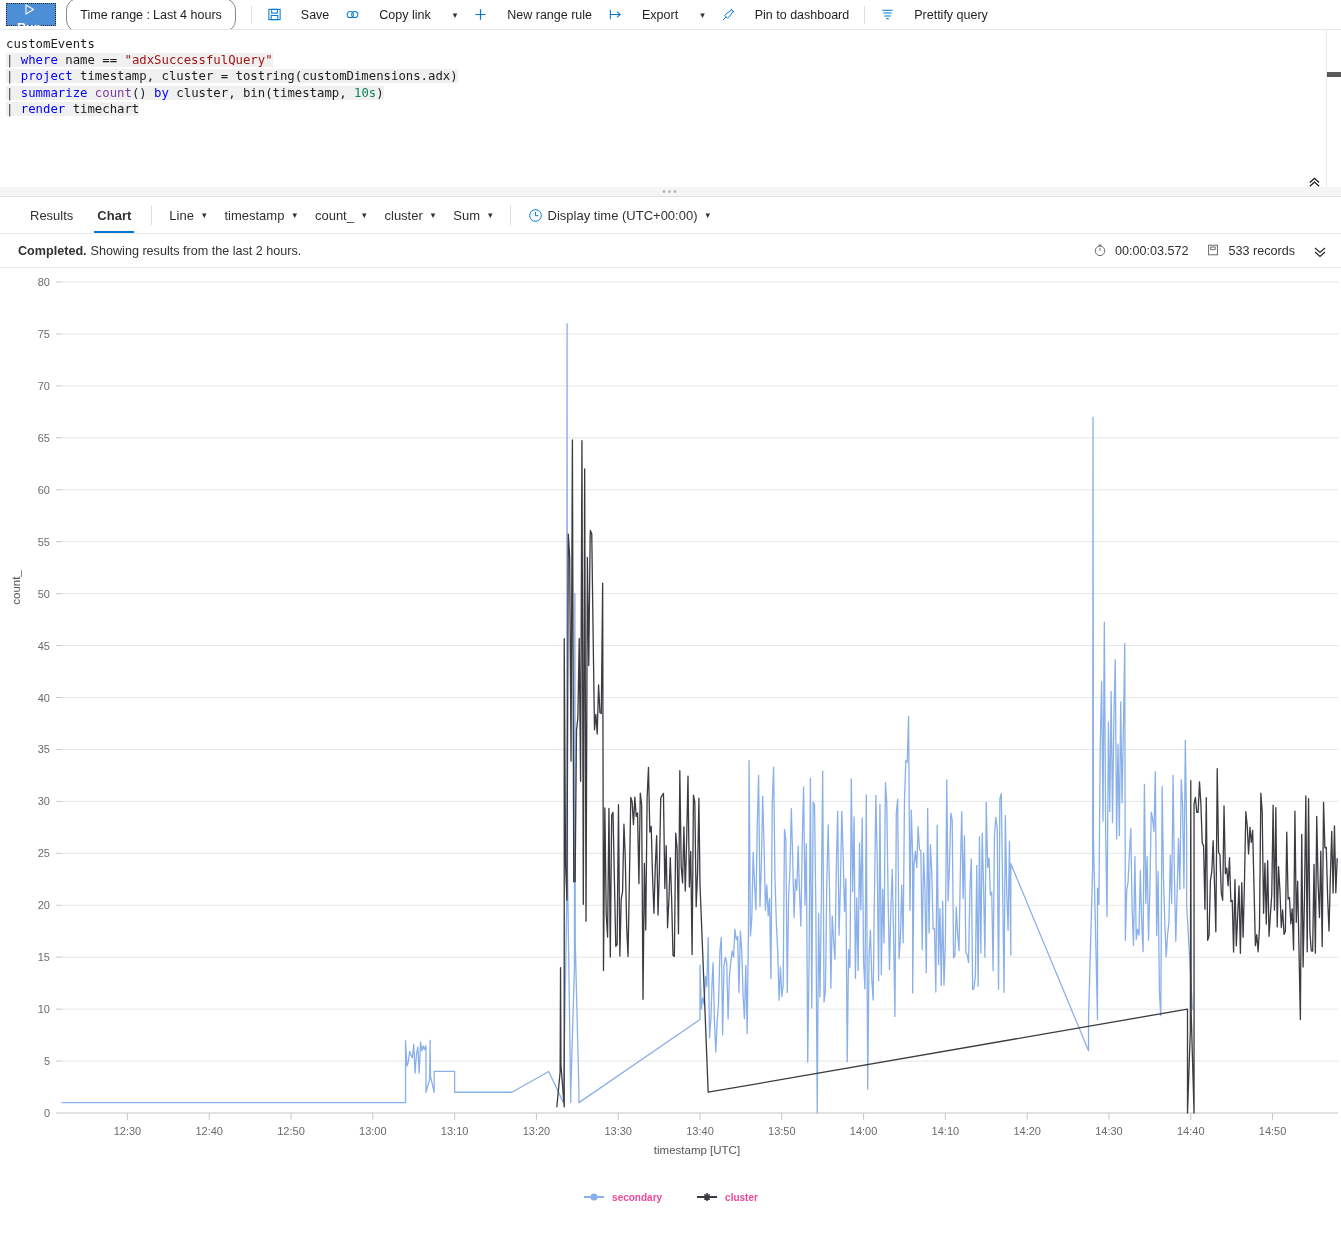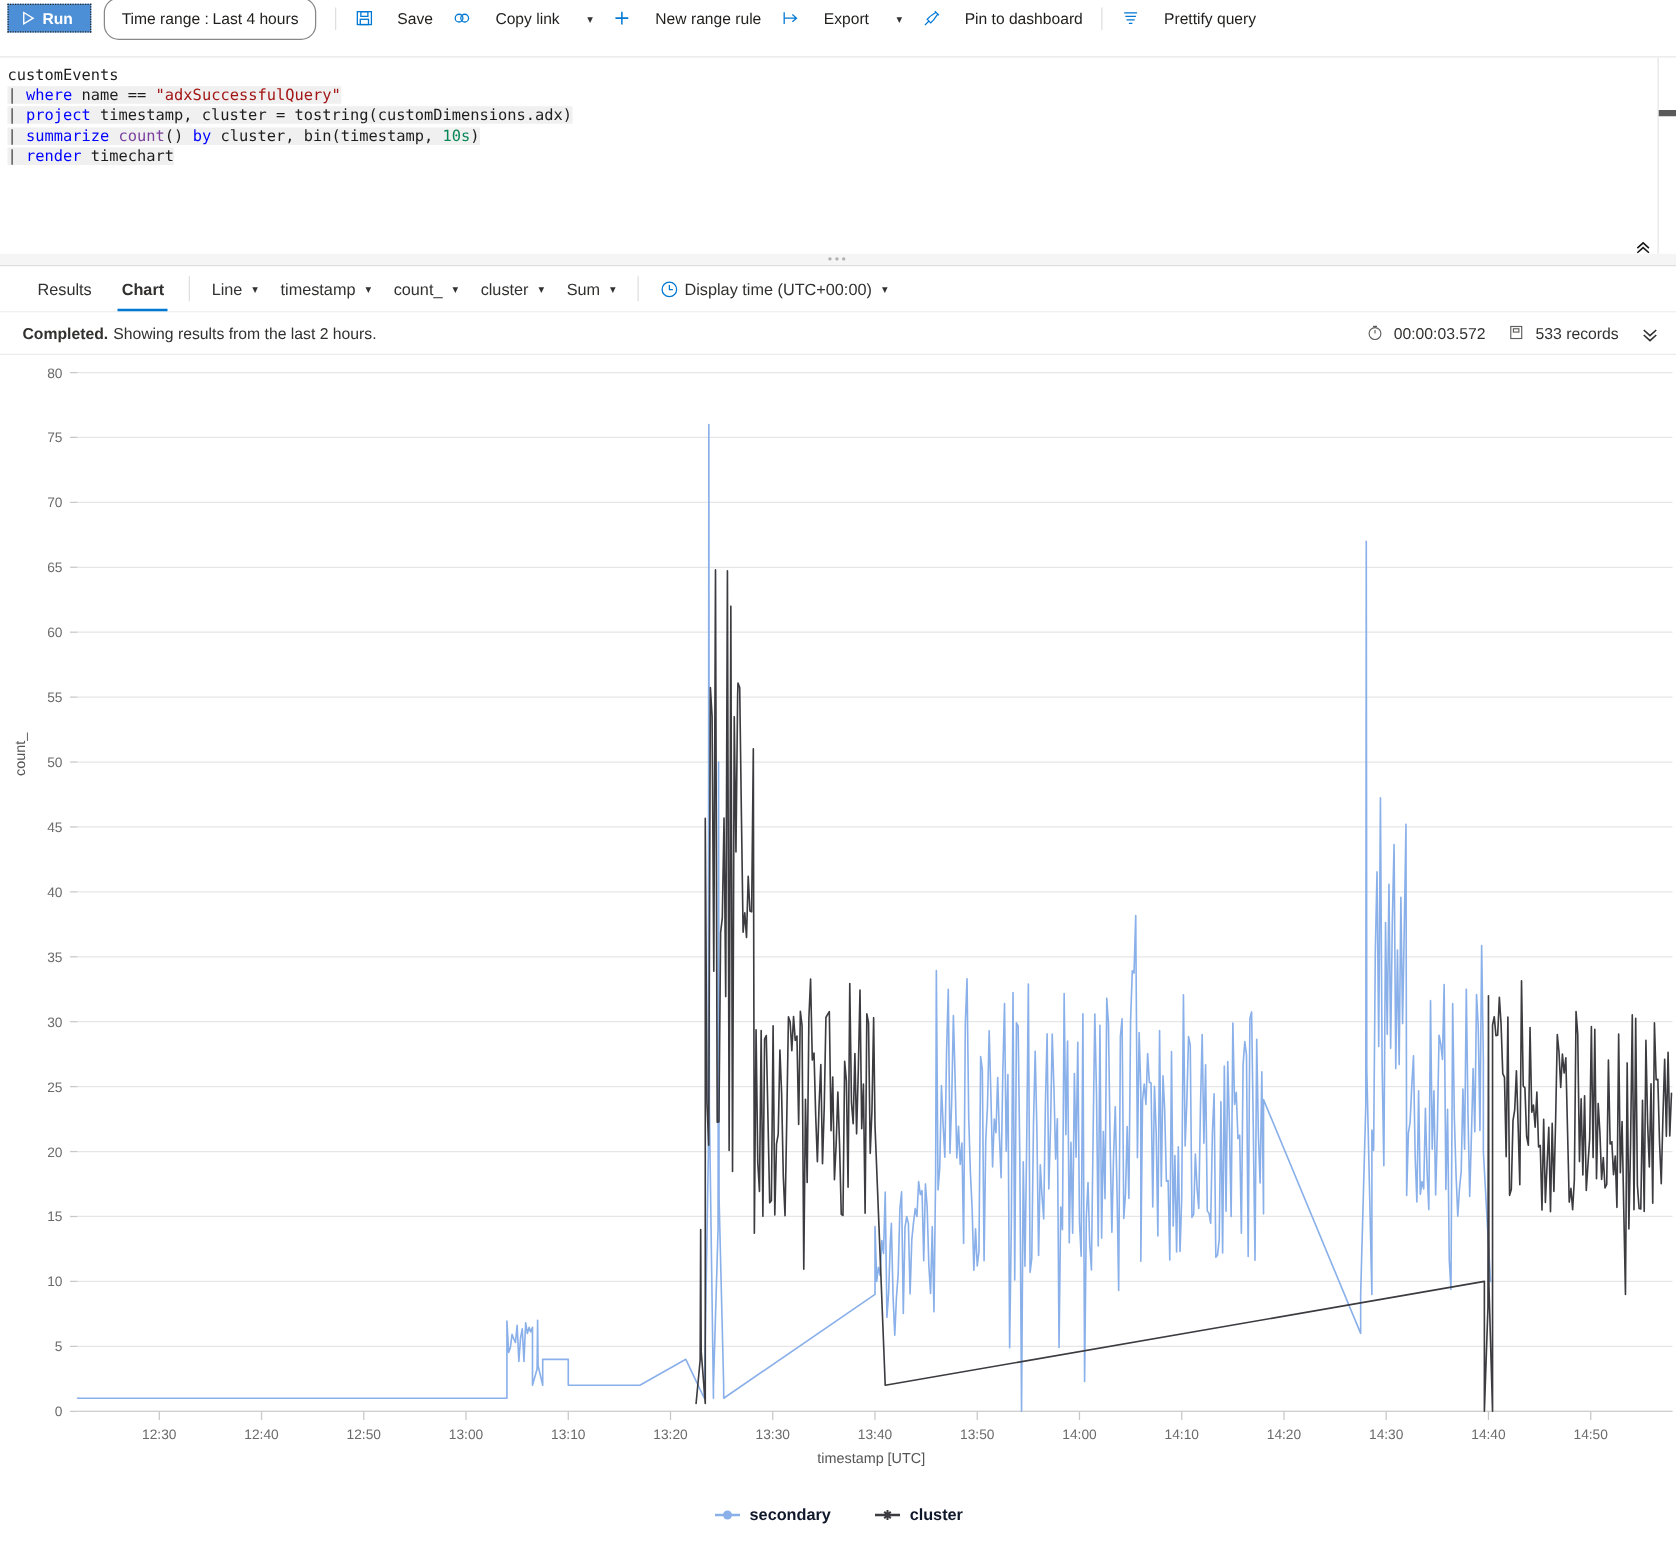--- a/index.html
+++ b/index.html
@@ -43,20 +43,21 @@
     font-weight: 600;
     height: 23px;
     padding: 0 14px 0 10px;
     margin-right: 10px;
     border: 1px dotted #2b2b2b;
     display: inline-flex;
     align-items: center;
     gap: 6px;
     cursor: pointer;
     font-size: 12.5px;
+    flex-direction: column;
   }
   #time-range-pill {
     border: 1px solid #8a8886;
     border-radius: 12px;
     height: 23px;
     padding: 16px 13px;
     display: inline-flex;
     align-items: center;
     font-size: 12.5px;
     margin-right: 8px;
@@ -73,21 +74,20 @@
   .chev { font-size: 9px; color: #323130; margin-left: 3px; display:inline-block; }
 
   
   #editor-wrap {
     position: relative;
     height: 168px;
     border-top: 1px solid #e8e8e8;
     border-bottom: 1px solid #e1dfdd;
     background: #fff;
     overflow: hidden;
-    margin-top: 16px;
   }
   #code {
     font-family: "DejaVu Sans Mono", monospace;
     font-size: 12.3px;
     line-height: 16.2px;
     padding: 6px 0 0 6px;
     white-space: pre;
   }
   .ln { height: 16.2px; }
   .hl { background: #f0f0f0; }
@@ -166,21 +166,21 @@
   #chart-area { position: relative; width: 1341px; height: 941px; background: #fff; }
   #chart-svg { display: block; }
   .axis-text { font-family: "Liberation Sans", sans-serif; font-size: 11px; fill: #6b6b6b; }
   .axis-title { font-family: "Liberation Sans", sans-serif; font-size: 11.5px; fill: #555; }
   .gridline { stroke: #e6e6e6; stroke-width: 1; }
   .tickmark { stroke: #c8c8c8; stroke-width: 1; }
   .axisline { stroke: #d0d0d0; stroke-width: 1; }
   #legend {
     position: absolute; left: 0; right: 0; bottom: 6px;
     display: flex; justify-content: center; align-items: center; gap: 34px;
-    font-size: 13px; font-weight: 700; color: #0f172a;
+    font-size: 10px; font-weight: 700; color: #ec4899;
   }
   .leg-item { display: flex; align-items: center; gap: 7px; cursor: pointer; }
   .leg-mark { width: 22px; height: 12px; display: block; }
 </style>
 </head>
 <body>
 
 <div id="toolbar">
   <button id="run-button">
     <span class="tb-ico" style="width:11px;height:11px;">

